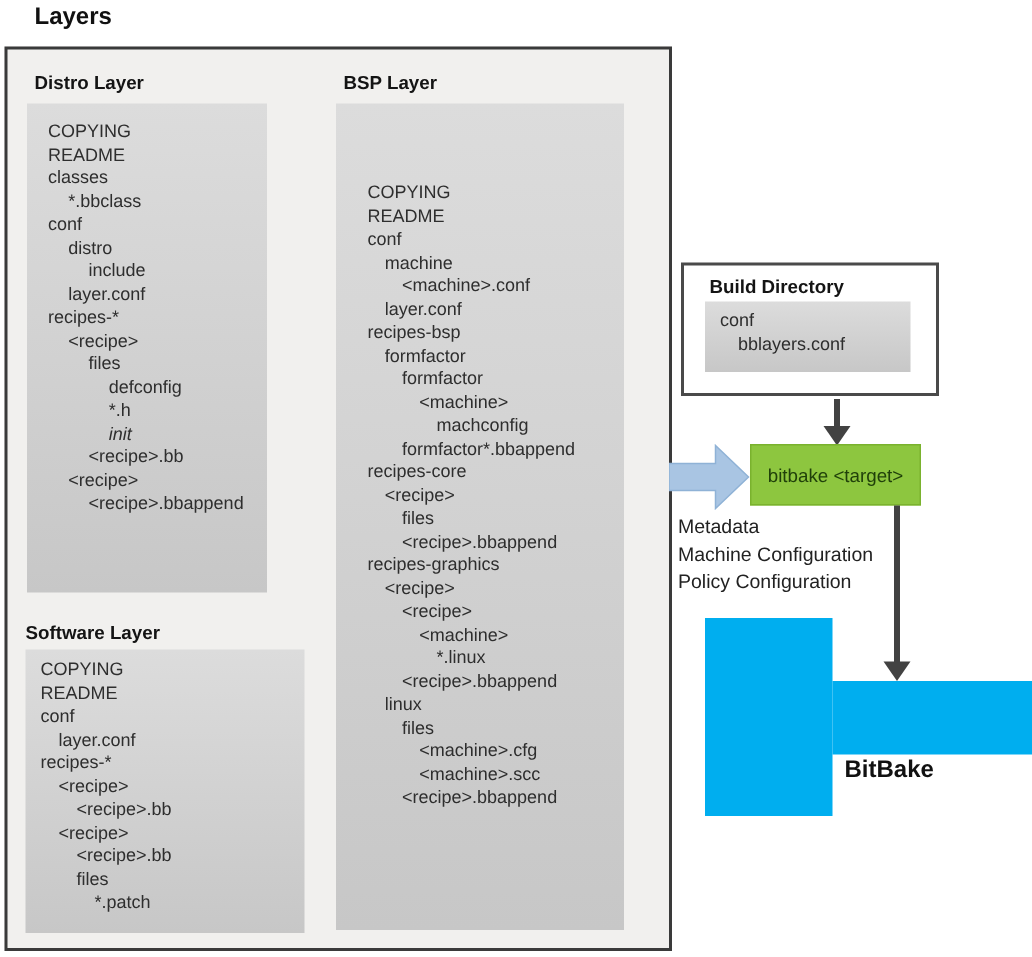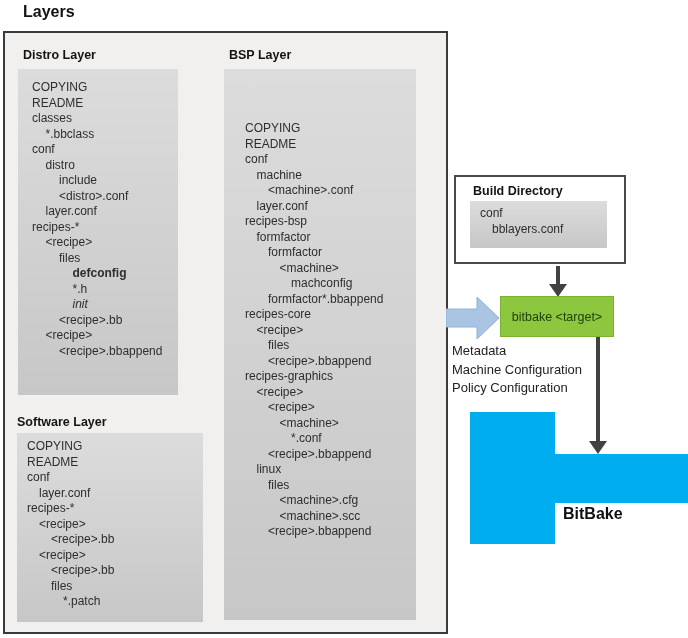--- a/index.html
+++ b/index.html
@@ -69,26 +69,25 @@
 
     <div class="layer-heading" style="left:18px; top:15px;">Distro Layer</div>
     <div class="tree-box tree tree-distro">
         <div class="tree-line">COPYING</div>
         <div class="tree-line">README</div>
         <div class="tree-line">classes</div>
         <div class="tree-line" style="padding-left: 13.5px;">*.bbclass</div>
         <div class="tree-line">conf</div>
         <div class="tree-line" style="padding-left: 13.5px;">distro</div>
         <div class="tree-line" style="padding-left: 27px;">include</div>
-        <div class="tree-line" style="padding-left: 27px;">&lt;distro&gt;.conf</div>
         <div class="tree-line" style="padding-left: 13.5px;">layer.conf</div>
         <div class="tree-line">recipes-*</div>
         <div class="tree-line" style="padding-left: 13.5px;">&lt;recipe&gt;</div>
         <div class="tree-line" style="padding-left: 27px;">files</div>
-        <div class="tree-line" style="padding-left: 40.5px; font-weight: bold;">defconfig</div>
+        <div class="tree-line" style="padding-left: 40.5px;">defconfig</div>
         <div class="tree-line" style="padding-left: 40.5px;">*.h</div>
         <div class="tree-line" style="padding-left: 40.5px; font-style: italic;">init</div>
         <div class="tree-line" style="padding-left: 27px;">&lt;recipe&gt;.bb</div>
         <div class="tree-line" style="padding-left: 13.5px;">&lt;recipe&gt;</div>
         <div class="tree-line" style="padding-left: 27px;">&lt;recipe&gt;.bbappend</div>
       </div>
 
     <div class="layer-heading" style="left:224px; top:15px;">BSP Layer</div>
     <div class="tree-box tree tree-bsp">
         <div class="tree-line">COPYING</div>
@@ -104,21 +103,21 @@
         <div class="tree-line" style="padding-left: 46px;">machconfig</div>
         <div class="tree-line" style="padding-left: 23px;">formfactor*.bbappend</div>
         <div class="tree-line">recipes-core</div>
         <div class="tree-line" style="padding-left: 11.5px;">&lt;recipe&gt;</div>
         <div class="tree-line" style="padding-left: 23px;">files</div>
         <div class="tree-line" style="padding-left: 23px;">&lt;recipe&gt;.bbappend</div>
         <div class="tree-line">recipes-graphics</div>
         <div class="tree-line" style="padding-left: 11.5px;">&lt;recipe&gt;</div>
         <div class="tree-line" style="padding-left: 23px;">&lt;recipe&gt;</div>
         <div class="tree-line" style="padding-left: 34.5px;">&lt;machine&gt;</div>
-        <div class="tree-line" style="padding-left: 46px;">*.conf</div>
+        <div class="tree-line" style="padding-left: 46px;">*.linux</div>
         <div class="tree-line" style="padding-left: 23px;">&lt;recipe&gt;.bbappend</div>
         <div class="tree-line" style="padding-left: 11.5px;">linux</div>
         <div class="tree-line" style="padding-left: 23px;">files</div>
         <div class="tree-line" style="padding-left: 34.5px;">&lt;machine&gt;.cfg</div>
         <div class="tree-line" style="padding-left: 34.5px;">&lt;machine&gt;.scc</div>
         <div class="tree-line" style="padding-left: 23px;">&lt;recipe&gt;.bbappend</div>
       </div>
 
     <div class="layer-heading" style="left:12px; top:382px;">Software Layer</div>
     <div class="tree-box tree tree-software">

